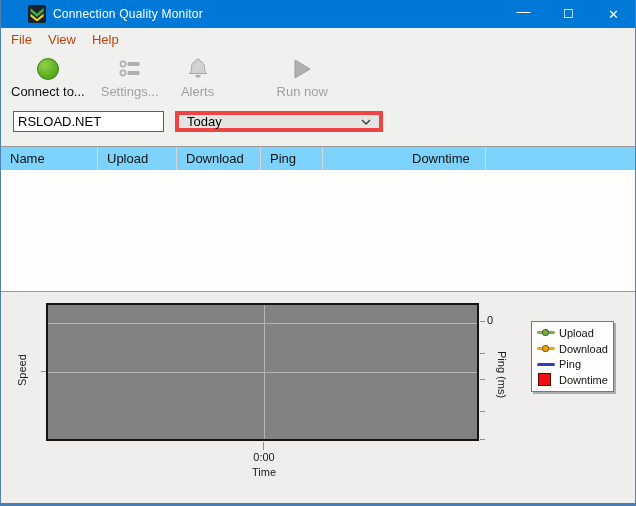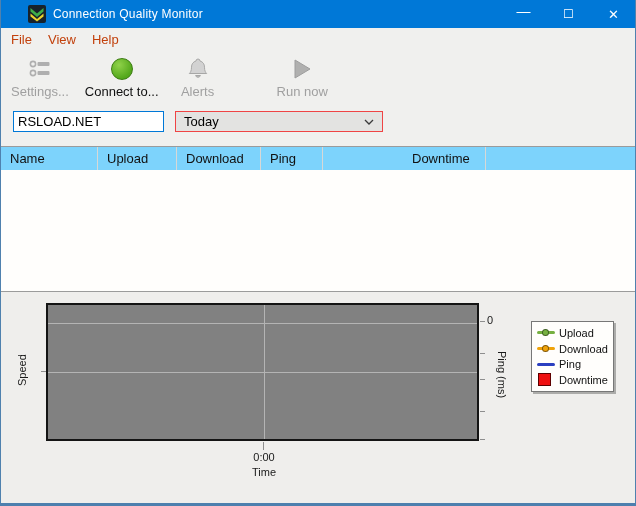--- a/index.html
+++ b/index.html
@@ -60,21 +60,21 @@
     position:absolute; left:0; top:103px; width:634px; height:43px;
     background:#f0f0ee; display:flex; align-items:center;
   }
   .server-input{
     position:absolute; left:12px; top:8px; width:151px; height:21px;
     border:1px solid #0078d7; background:#fff; font-family:"Liberation Sans",sans-serif;
     font-size:13px; padding:4px 4px; color:#000; outline:none;
   }
   .combo{
     position:absolute; left:174px; top:8px; width:208px; height:21px;
-    background:#e3e3e1; border:1px solid #ef4444; display:flex; align-items:center;
+    background:#e3e3e1; border:4px solid #ef4444; display:flex; align-items:center;
     padding:4px 8px; font-size:13px; color:#000;
   }
   .combo .chev{ margin-left:auto; display:flex; }
 
   
   .table-header{
     position:absolute; left:0; top:146px; width:634px; height:24px;
     background:#7dd3fc; border-top:1px solid #9b9b9b; display:flex;
   }
   .th-cell{
@@ -162,36 +162,36 @@
     </div>
   </div>
 
   <div class="menubar">
     <span class="menu-item">File</span>
     <span class="menu-item">View</span>
     <span class="menu-item">Help</span>
   </div>
 
   <div class="toolbar">
+    <div class="tb-btn">
+      <span class="tb-icon">
+          <span class="icon-connect"></span>
+        </span>
+      <span class="tb-label">Connect to...</span>
+    </div>
     <div class="tb-btn disabled">
       <span class="tb-icon">
         <svg width="24" height="22" viewBox="0 0 24 22">
           <circle cx="5" cy="6" r="2.6" fill="none" stroke="#9a9a9a" stroke-width="1.6"></circle>
           <rect x="9.5" y="4" width="12" height="4" rx="1" fill="#9a9a9a"></rect>
           <circle cx="5" cy="15" r="2.6" fill="none" stroke="#9a9a9a" stroke-width="1.6"></circle>
           <rect x="9.5" y="13" width="12" height="4" rx="1" fill="#9a9a9a"></rect>
         </svg>
       </span>
       <span class="tb-label">Settings...</span>
-    </div>
-    <div class="tb-btn">
-      <span class="tb-icon">
-          <span class="icon-connect"></span>
-        </span>
-      <span class="tb-label">Connect to...</span>
     </div>
     <div class="tb-btn disabled">
       <span class="tb-icon">
         <svg width="22" height="24" viewBox="0 0 22 24">
           <path d="M11 2 a2 2 0 0 1 2 2 c3 .8 4.5 3.2 4.5 6.2 c0 3.5 1 5.3 2.2 6.3 l-17.4 0 c1.2-1 2.2-2.8 2.2-6.3 c0-3 1.5-5.4 4.5-6.2 a2 2 0 0 1 2-2 z" fill="#c9c9c9" stroke="#8f8f8f" stroke-width="1"></path>
           <path d="M8.6 18.5 a2.5 2.5 0 0 0 4.8 0 z" fill="#a8a8a8" stroke="#8f8f8f" stroke-width="1"></path>
         </svg>
       </span>
       <span class="tb-label">Alerts</span>
     </div>

